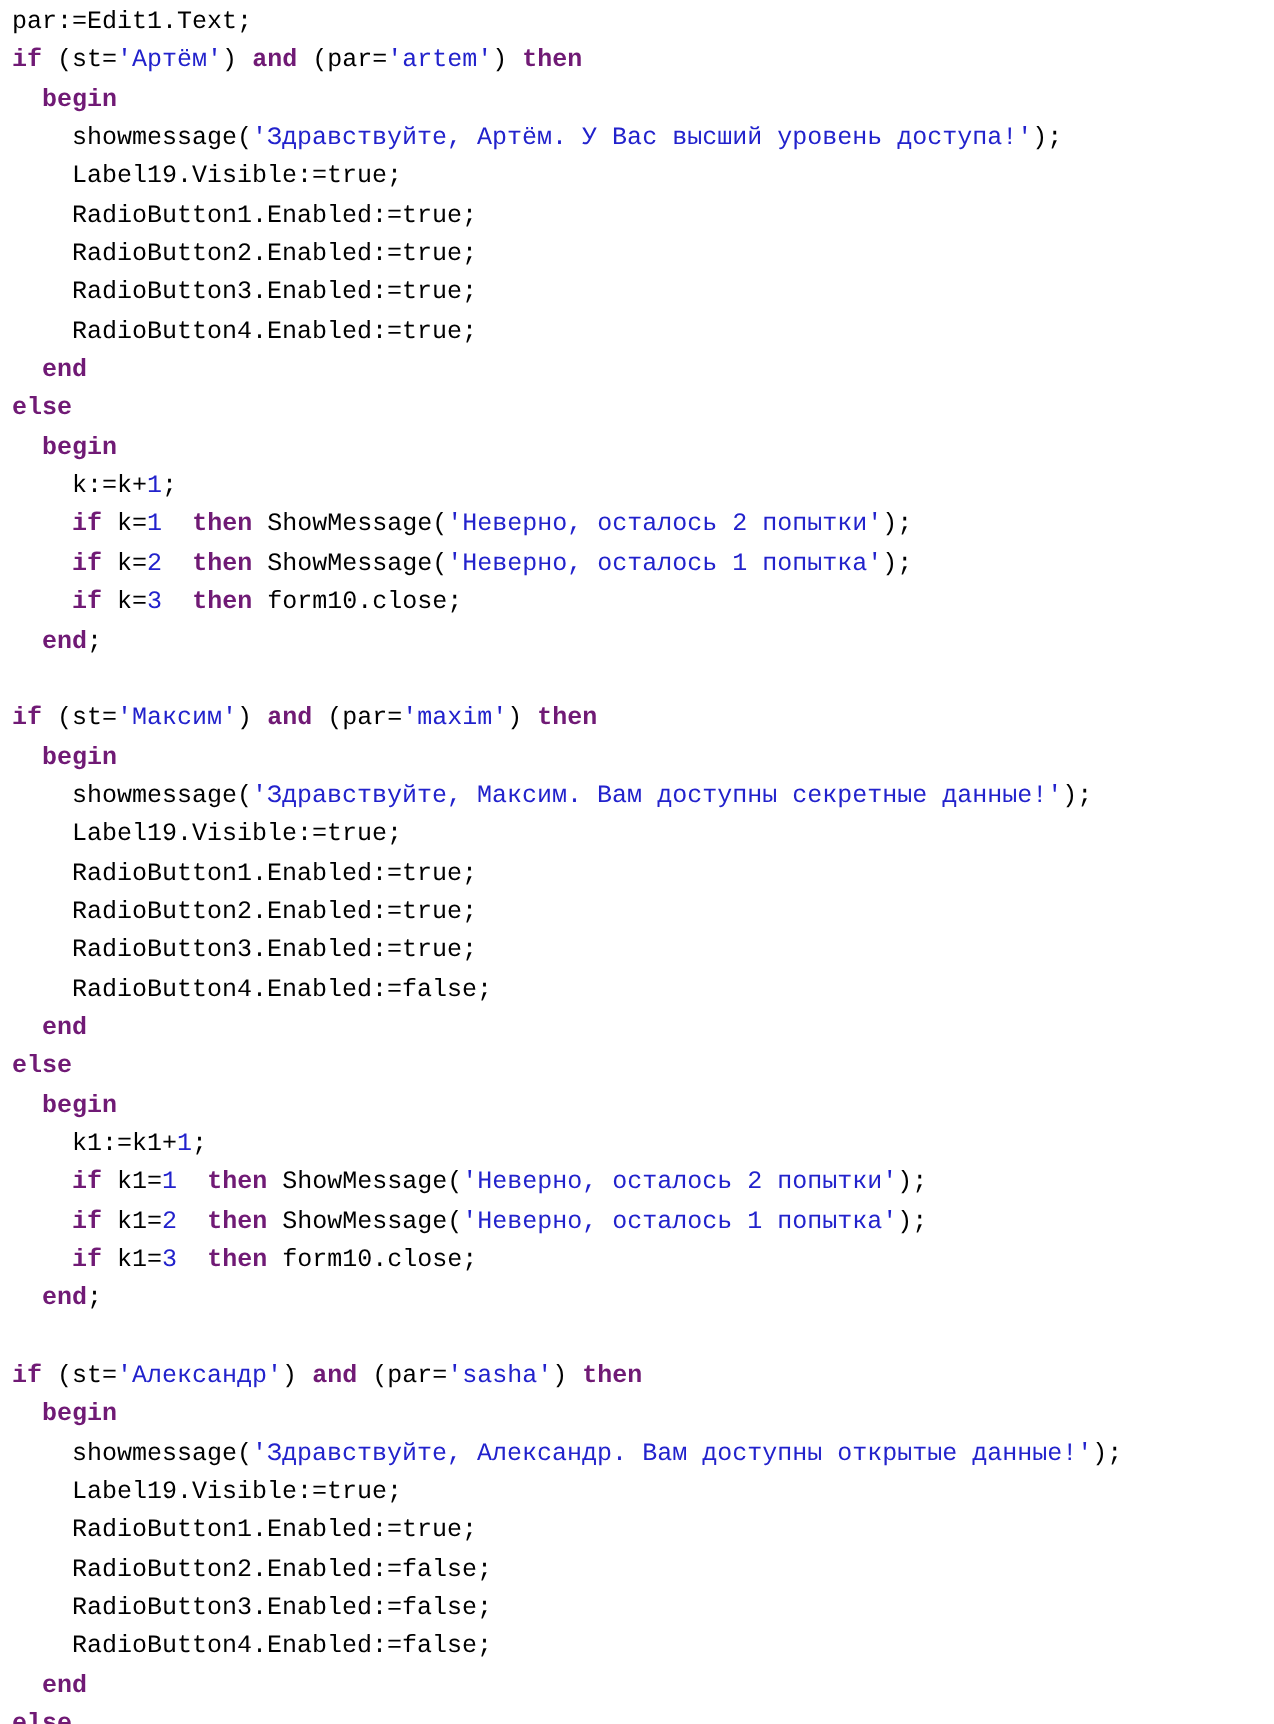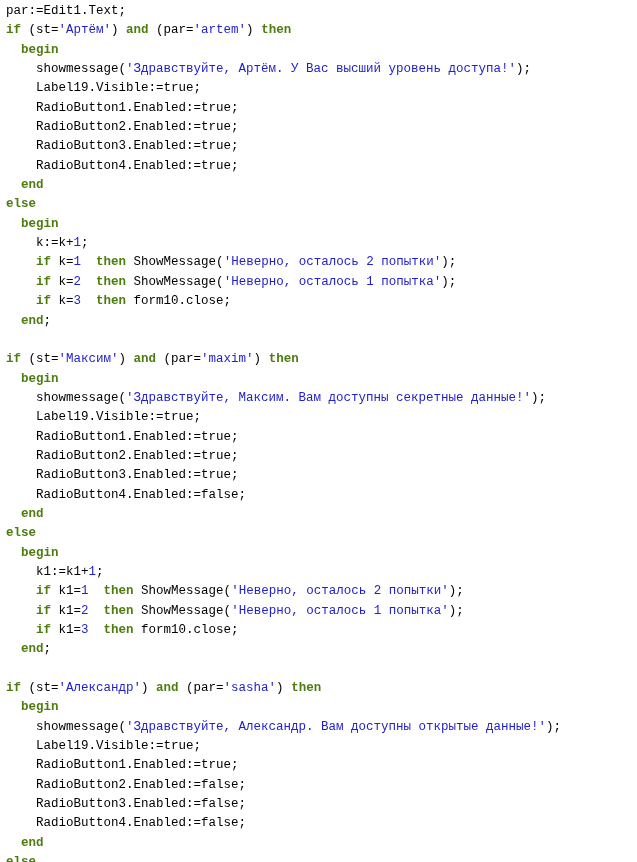--- a/index.html
+++ b/index.html
@@ -24,21 +24,21 @@
   .code-line {
     white-space: pre;
     height: 19.35px;
     padding-left: 6px;
   }
   .code-line.blank {
     height: 19.35px;
   }
   .tok-kw {
     font-weight: bold;
-    color: #4d7c0f;
+    color: #701a75;
   }
   .tok-plain {
     color: #000000;
   }
   .tok-str {
     color: #2222cc;
     text-align: right;
   }
   .tok-num {
     color: #2222cc;

